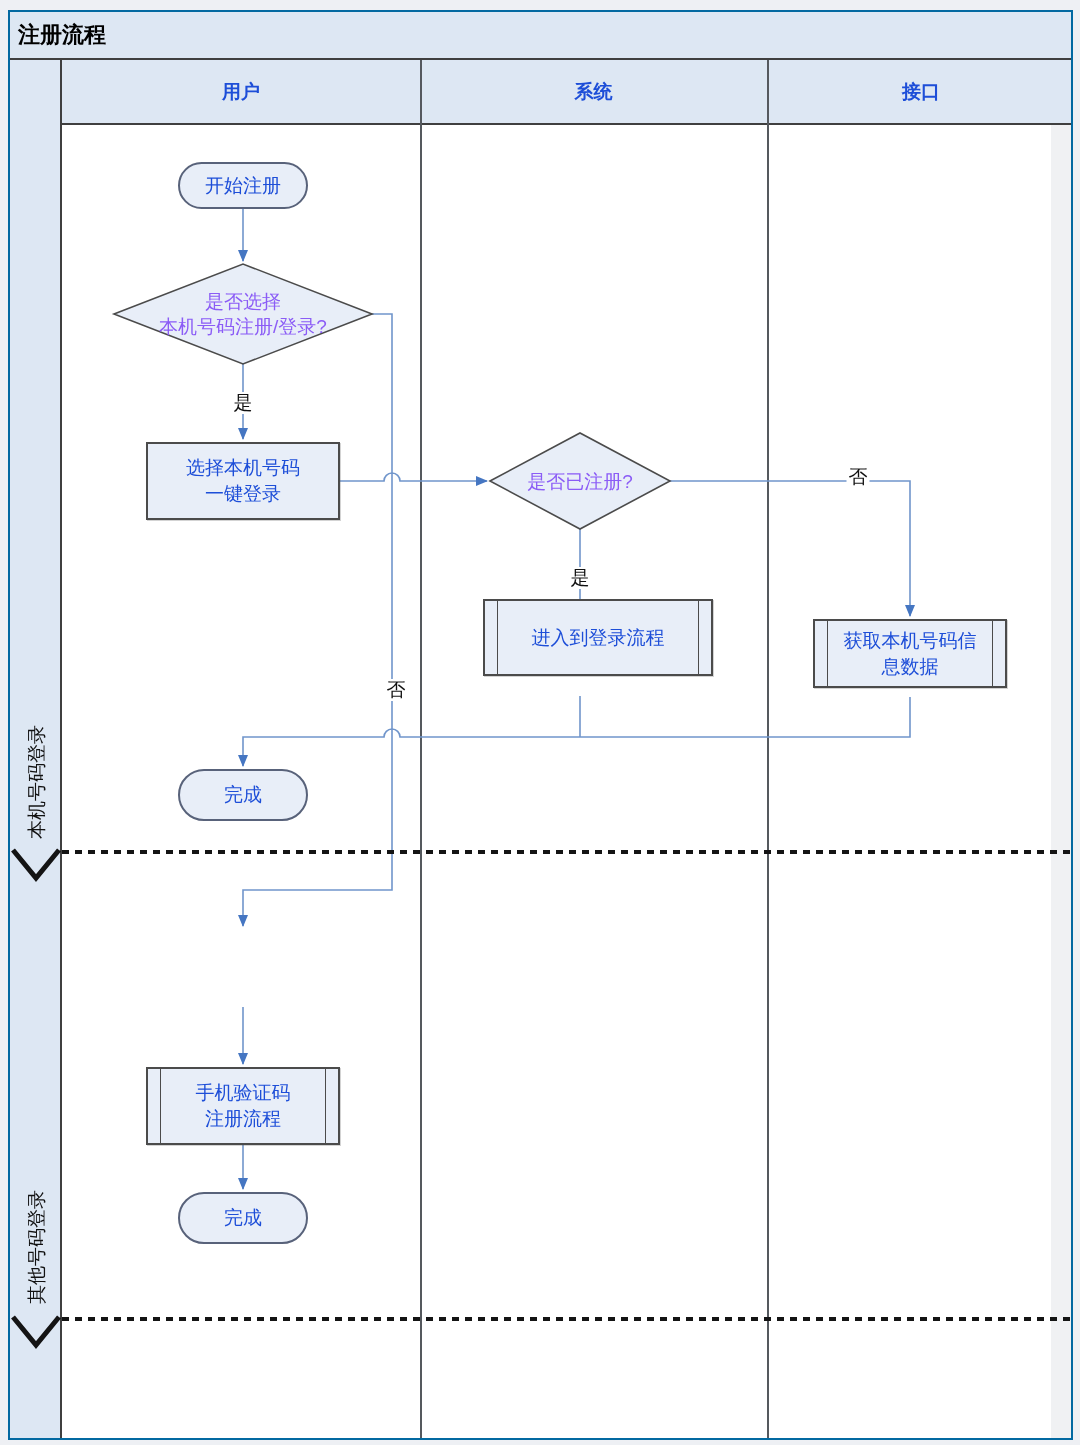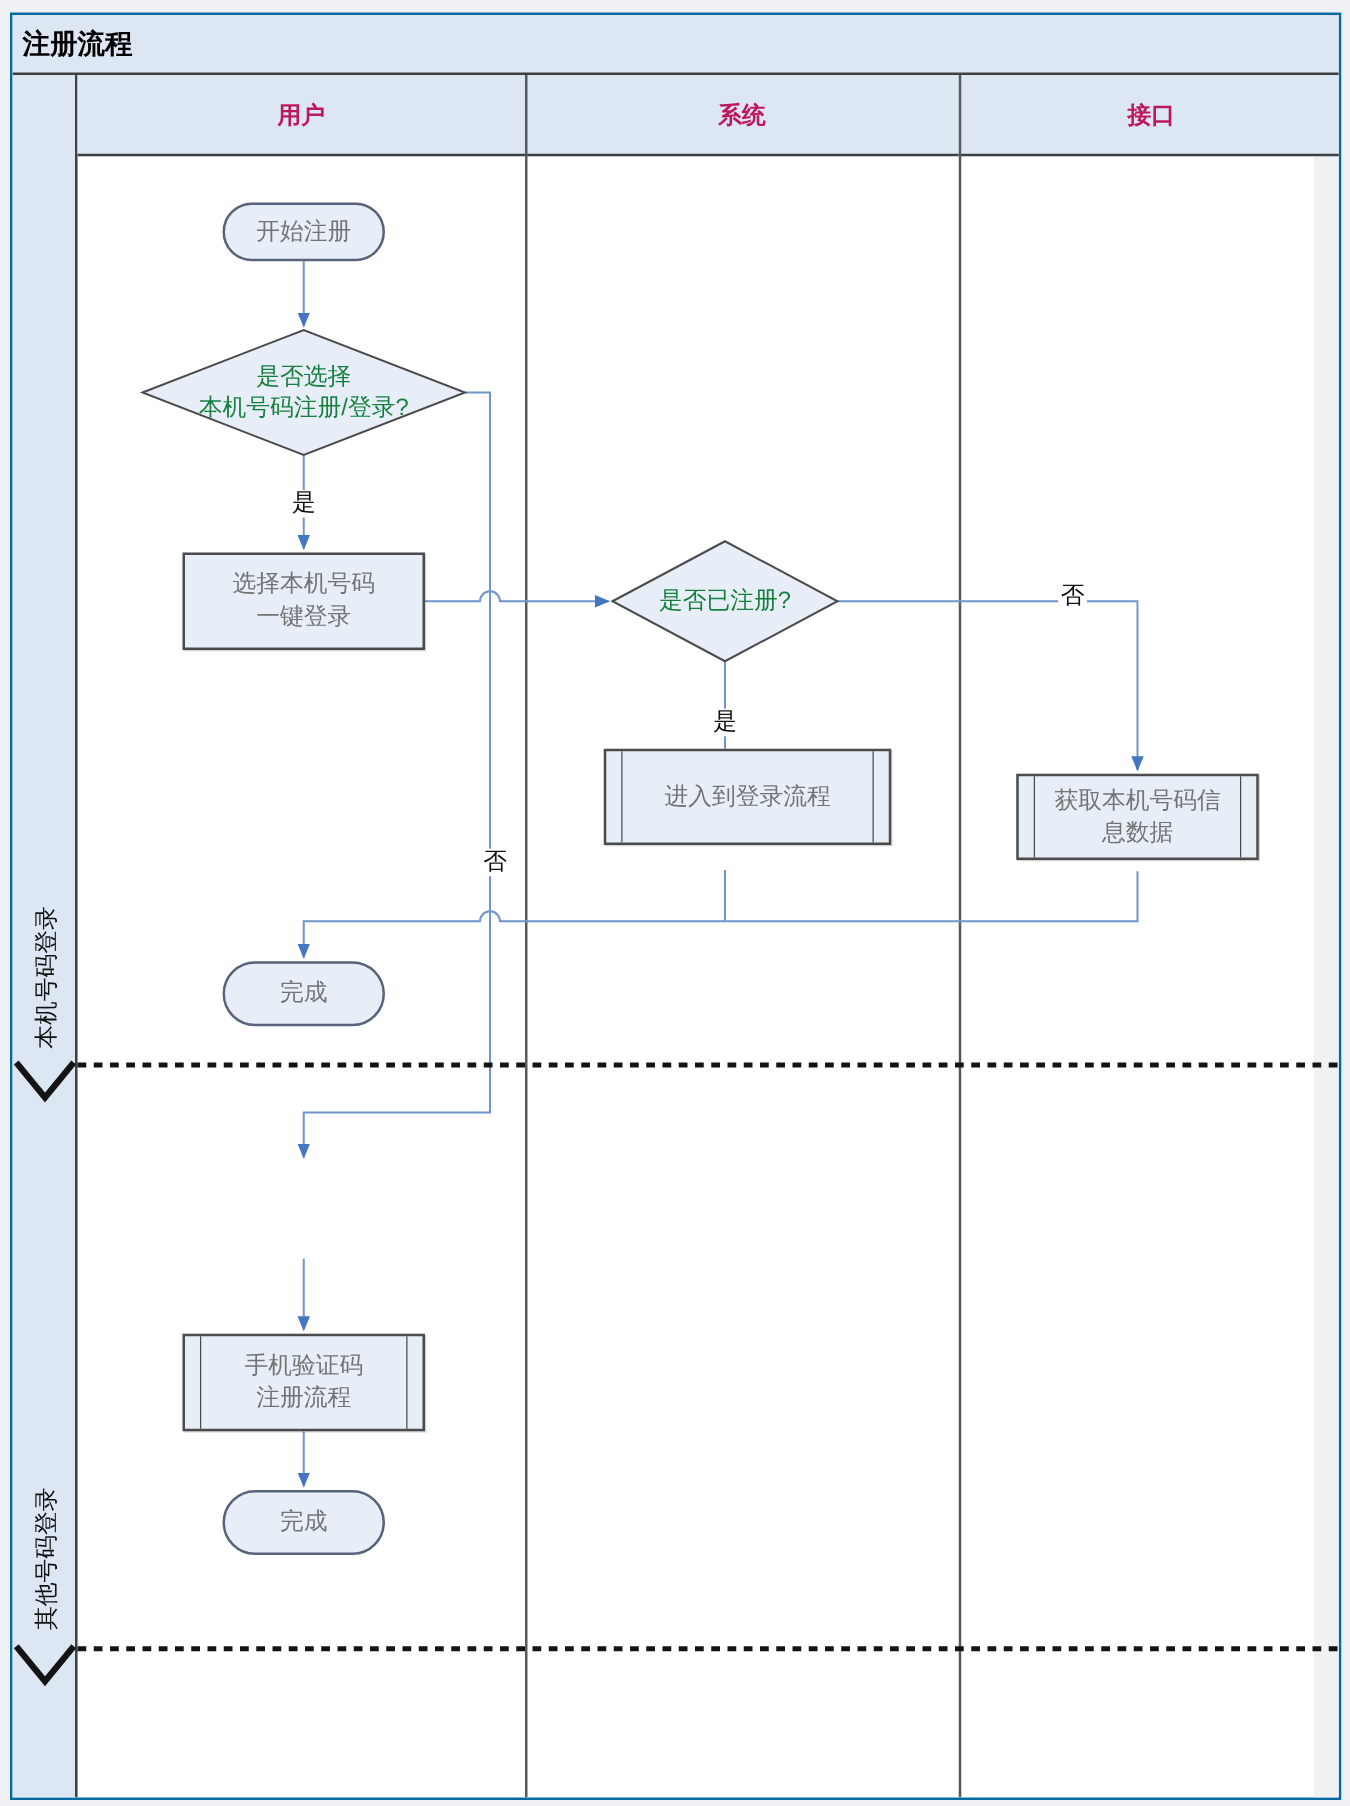--- a/index.html
+++ b/index.html
@@ -36,21 +36,21 @@
   .right-gutter {
     position:absolute; right:0; top:113px; bottom:0; width:20px;
     background:#f0f1f3;
   }
   .col-header {
     position:absolute; top:48px; height:65px;
     background:#dde7f3;
     border-bottom:2px solid #3f3f3f;
     box-sizing:border-box;
     display:flex; align-items:center; justify-content:center;
-    font-size:19px; font-weight:bold; color:#be185d;
+    font-size:19px; font-weight:bold; color:#1d4ed8;
   }
   .vline {
     position:absolute; top:48px; bottom:0; width:0;
     border-left:2px solid #55595e;
   }
   .lane-label {
     position:absolute;
     transform:translate(-50%,-50%) rotate(-90deg);
     white-space:nowrap;
     font-size:19px; color:#111;
@@ -58,42 +58,42 @@
   svg.layer {
     position:absolute; left:0; top:0;
     width:1065px; height:1430px;
     pointer-events:none;
   }
   .node {
     position:absolute;
     display:flex; flex-direction:column;
     align-items:center; justify-content:center;
     text-align:center;
-    font-size:19px; line-height:26px; color:#737373;
+    font-size:19px; line-height:26px; color:#1d4ed8;
     box-sizing:border-box;
     background:#e8eef8;
   }
   .proc   { border:2px solid #4b4b4b; box-shadow:1px 1px 0 rgba(80,80,80,0.25); }
   .predef { border:2px solid #4b4b4b; box-shadow:1px 1px 0 rgba(80,80,80,0.25); }
   .predef::before, .predef::after {
     content:""; position:absolute; top:0; bottom:0; width:0;
     border-left:1.5px solid #4b4b4b;
   }
   .predef::before { left:12px; }
   .predef::after  { right:12px; }
   .term {
     border:2px solid #58627a;
     border-radius:26px;
   }
   .diamond-label {
     position:absolute;
     transform:translate(-50%,-50%);
     text-align:center;
     font-size:19px; line-height:25px;
-    white-space:nowrap; color:#15803d;
+    white-space:nowrap; color:#8b5cf6;
   }
   .elabel {
     position:absolute;
     transform:translate(-50%,-50%);
     font-size:19px; color:#111;
     background:#ffffff;
     padding:0 2px;
     line-height:22px;
   }
 </style>

